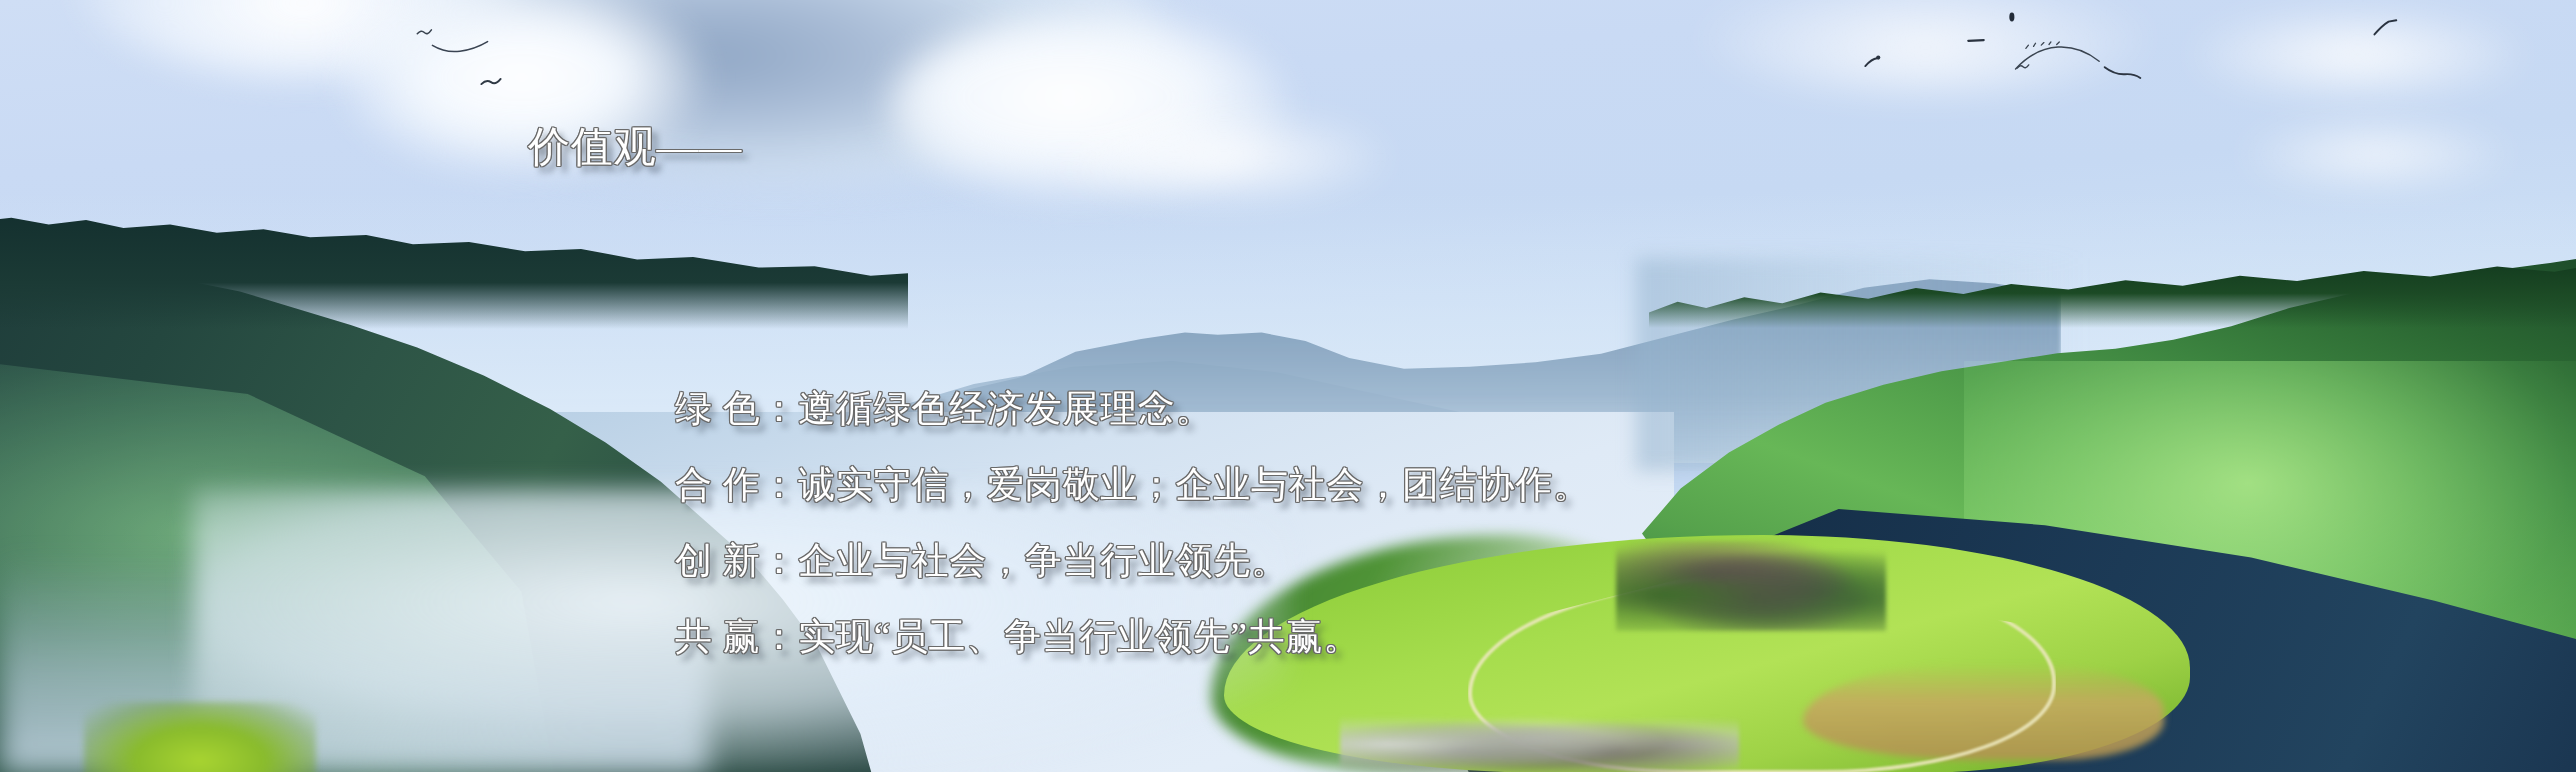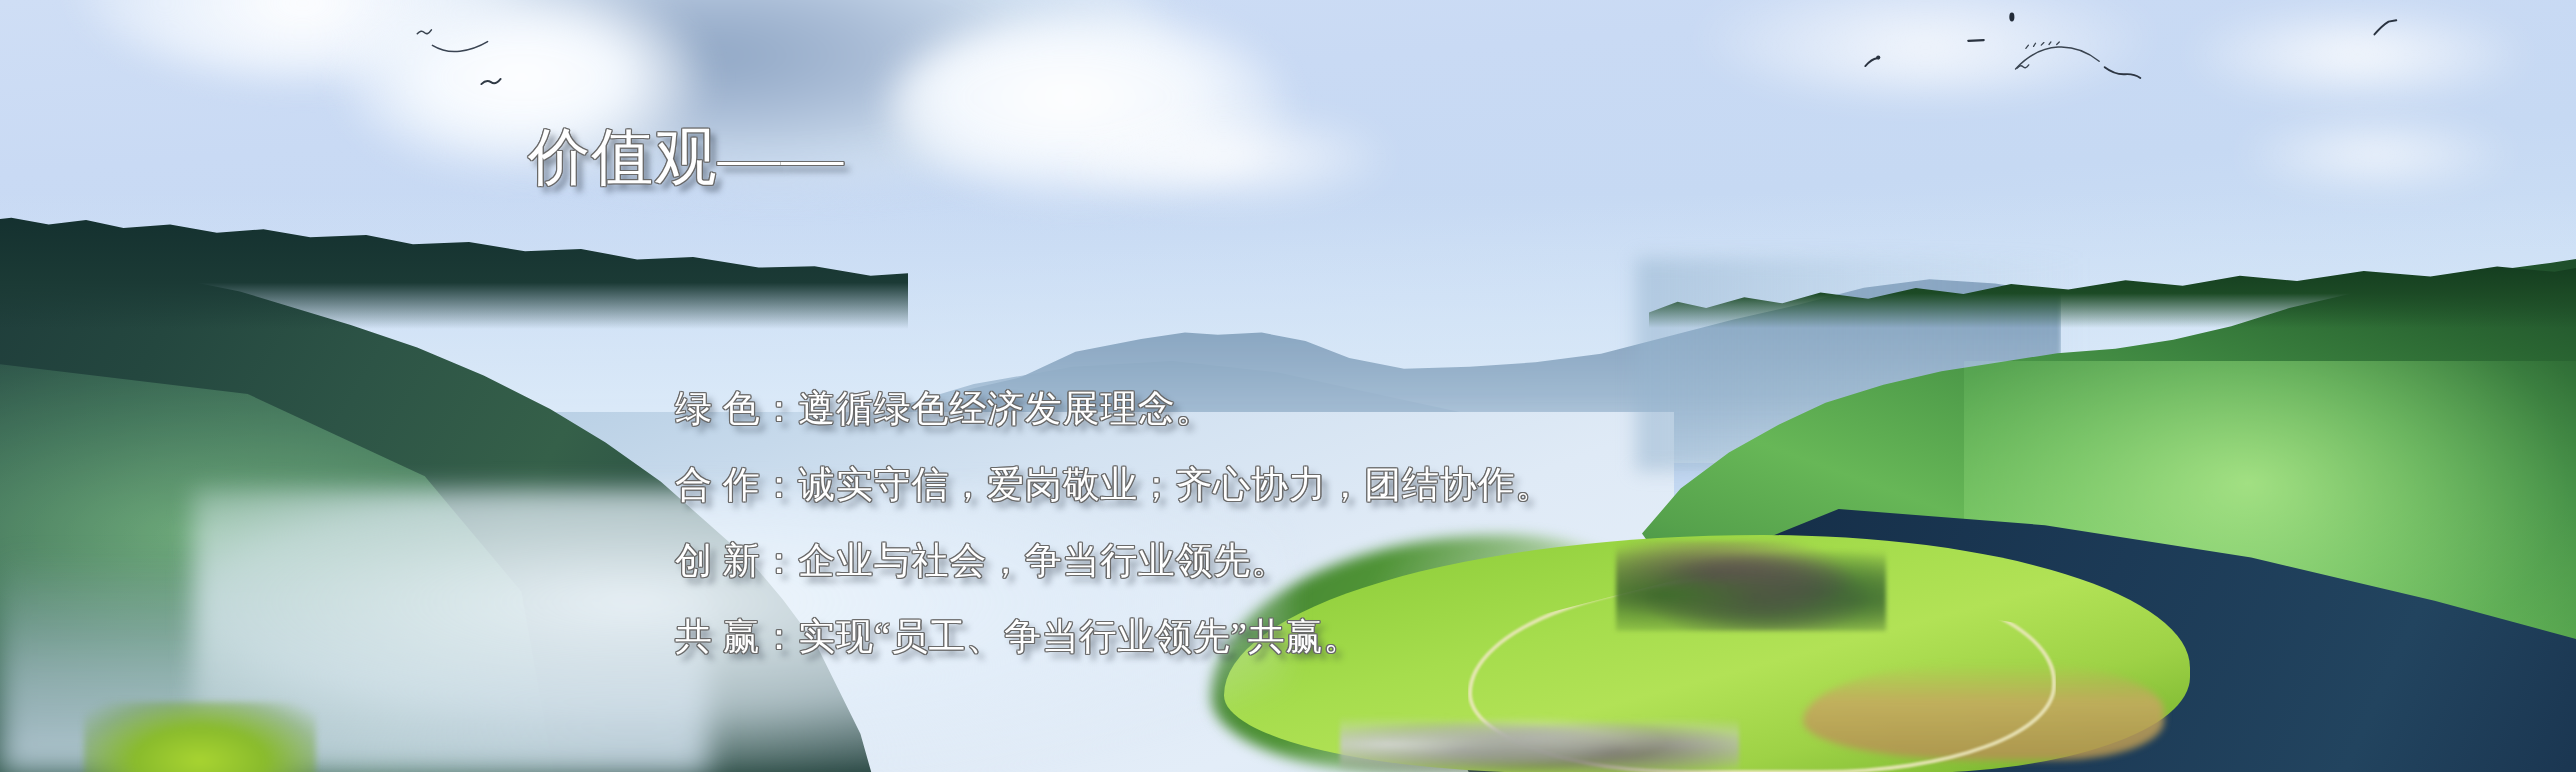--- a/index.html
+++ b/index.html
@@ -248,21 +248,21 @@
     white-space: pre;
     letter-spacing: .02em;
     text-shadow:
       1.3px 0 0 #6a6a6a, -1.3px 0 0 #6a6a6a, 0 1.3px 0 #6a6a6a, 0 -1.3px 0 #6a6a6a,
       1px 1px 0 #6a6a6a, -1px 1px 0 #6a6a6a, 1px -1px 0 #6a6a6a, -1px -1px 0 #6a6a6a,
       5.8px 5.8px 6.4px rgba(30,40,55,.55);
   }
 
   #title {
     left: 528px; top: 126px;
-    font-size: 62px;
+    font-size: 42px;
     line-height: 1;
     font-weight: 400;
   }
 
   #subtitle {
     left: 549px; top: 258px;
     font-size: 46px;
     line-height: 1;
     letter-spacing: .06em;
     font-weight: 400;
@@ -383,21 +383,21 @@
   <div class="layer" id="river-mist"></div>
   <div class="layer" id="bush-left"></div>
 
   <div id="text-block">
 
     <div class="txt" id="title">价值观——</div>
 
 
     <div class="txt body-line" id="line-0">绿 色：遵循绿色经济发展理念。</div>
 
-    <div class="txt body-line" id="line-1">合 作：诚实守信，爱岗敬业；齐心协力，团结协作。</div>
+    <div class="txt body-line" id="line-1">合 作：诚实守信，爱岗敬业；企业与社会，团结协作。</div>
 
     <div class="txt body-line" id="line-2">创 新：企业与社会，争当行业领先。</div>
 
     <div class="txt body-line" id="line-3">共 赢：实现“员工、争当行业领先”共赢。</div>
 
   </div>
 </div>
 
 
 </body></html>

